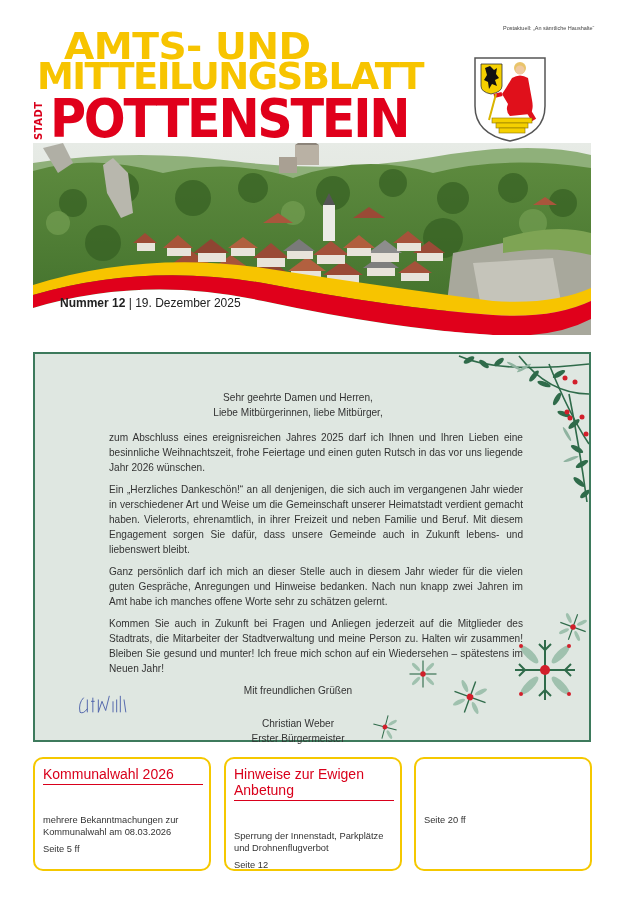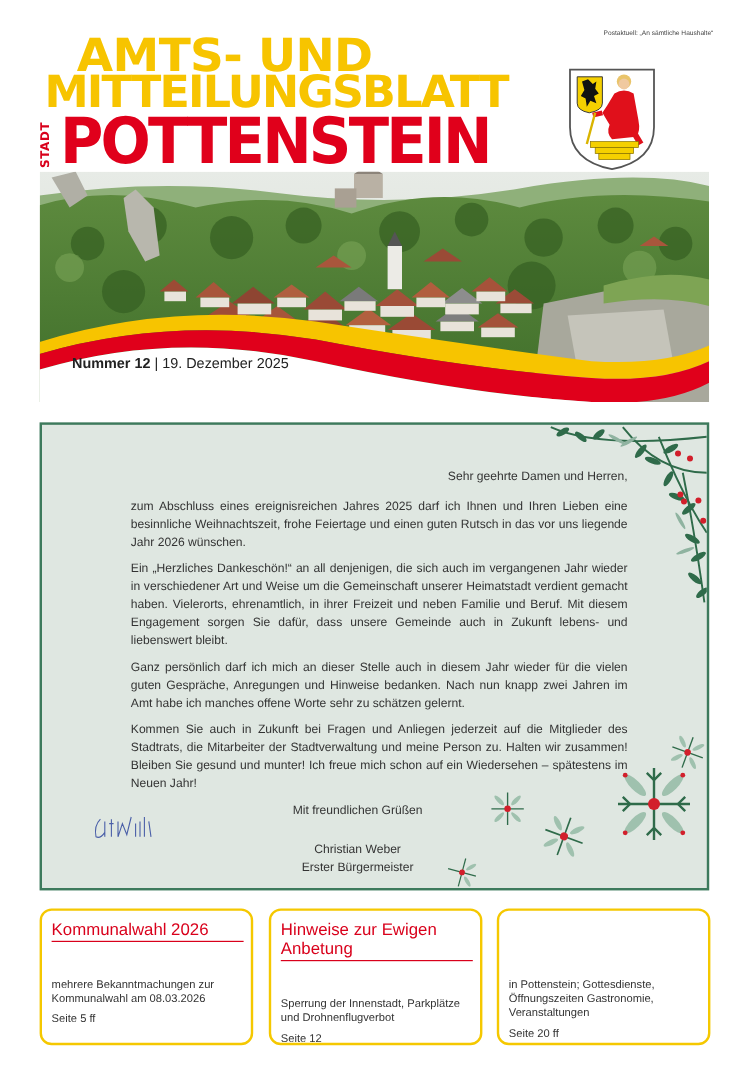--- a/index.html
+++ b/index.html
@@ -18,21 +18,21 @@
 
   .hero { position: absolute; left: 33px; top: 143px; width: 558px; height: 192px; overflow: hidden; }
   .hero svg { display: block; }
 
   .issue { position: absolute; left: 60px; top: 296px; font-size: 12px; color: #222; white-space: nowrap; }
   .issue b { font-weight: bold; margin-top: 30px; }
 
   .letter { position: absolute; left: 33px; top: 352px; width: 558px; height: 390px; background: #dfe7e1; border: 2px solid #3d7a5c; }
   .letter .body { position: absolute; left: 38px; top: 36px; width: 450px; font-size: 10.1px; line-height: 15px; color: #333; }
   .letter p { text-align: justify; margin-bottom: 7px; margin-left: 36px; }
-  .letter .greet { margin-bottom: 10px; text-align: right; }
+  .letter .greet { margin-bottom: 10px; text-align: center; }
   .letter .close { margin-top: 3px; text-align: center; }
   .sig { display: block; height: 22px; margin-left: 0px; margin-top: -4px; }
   .deco { position: absolute; }
 
   .box { position: absolute; top: 757px; width: 178px; height: 114px; border: 2.5px solid #f5c800; border-radius: 10px; background: #fff; }
   .box .head { position: absolute; left: 8px; top: 7px; width: 160px; font-weight: normal; font-size: 14px; line-height: 16px; color: #d9001b; padding-bottom: 2px; border-bottom: 1.5px solid #d9001b; }
   .box .desc { font-size: 9.3px; line-height: 12px; color: #333; margin-top: 5px; }
   .box .page { font-size: 9.3px; color: #333; margin-top: 6px; }
   .box .content { position: absolute; left: 8px; width: 165px; margin-top: 20px; }
 </style>
@@ -281,20 +281,21 @@
           <line x1="-30" y1="0" x2="30" y2="0"></line>
           <line x1="0" y1="-30" x2="0" y2="30"></line>
         </g>
       <circle r="6" fill="#d21f2b"></circle>
     </g>
   </svg>
 
   <div class="body">
     <div class="greet">
       <div>Sehr geehrte Damen und Herren,</div>
+      <div>Liebe Mitbürgerinnen, liebe Mitbürger,</div>
     </div>
     <p>zum Abschluss eines ereignisreichen Jahres 2025 darf ich Ihnen und Ihren Lieben eine besinnliche Weihnachtszeit, frohe Feiertage und einen guten Rutsch in das vor uns liegende Jahr 2026 wünschen.</p>
     <p>Ein „Herzliches Dankeschön!“ an all denjenigen, die sich auch im vergangenen Jahr wieder in verschiedener Art und Weise um die Gemeinschaft unserer Heimatstadt verdient gemacht haben. Vielerorts, ehrenamtlich, in ihrer Freizeit und neben Familie und Beruf. Mit diesem Engagement sorgen Sie dafür, dass unsere Gemeinde auch in Zukunft lebens- und liebenswert bleibt.</p>
     <p>Ganz persönlich darf ich mich an dieser Stelle auch in diesem Jahr wieder für die vielen guten Gespräche, Anregungen und Hinweise bedanken. Nach nun knapp zwei Jahren im Amt habe ich manches offene Worte sehr zu schätzen gelernt.</p>
     <p>Kommen Sie auch in Zukunft bei Fragen und Anliegen jederzeit auf die Mitglieder des Stadtrats, die Mitarbeiter der Stadtverwaltung und meine Person zu. Halten wir zusammen! Bleiben Sie gesund und munter! Ich freue mich schon auf ein Wiedersehen – spätestens im Neuen Jahr!</p>
     <div class="close">
       <div>Mit freundlichen Grüßen</div>
       <svg class="sig" width="80" height="24" viewBox="0 0 80 24">
         <path d="M8 4 Q2 10 4 20 Q8 22 12 16 M12 6 L12 20 M16 8 L20 8 M18 4 L18 20 M24 6 L24 20 L28 8 L32 18 L36 2 M40 8 L40 20 M44 6 L44 20 M48 2 L48 20 M52 6 L54 20" stroke="#4a5fa8" stroke-width="1" fill="none"></path>
       </svg>
@@ -315,16 +316,15 @@
 <div class="box" style="left:224px;">
   <div class="head">Hinweise zur Ewigen Anbetung</div>
   <div class="content" style="top:46px;">
     <div class="desc">Sperrung der Innenstadt, Parkplätze und Drohnenflugverbot</div>
     <div class="page">Seite 12</div>
   </div>
 </div>
 
 <div class="box" style="left:414px;">
   <div class="content" style="top:30px;">
-    <div class="desc">in Pottenstein; Gottesdienste, Öffnungszeiten Gastronomie, Veranstaltungen</div>
     <div class="page">Seite 20 ff</div>
   </div>
 </div>
 
 </body></html>

